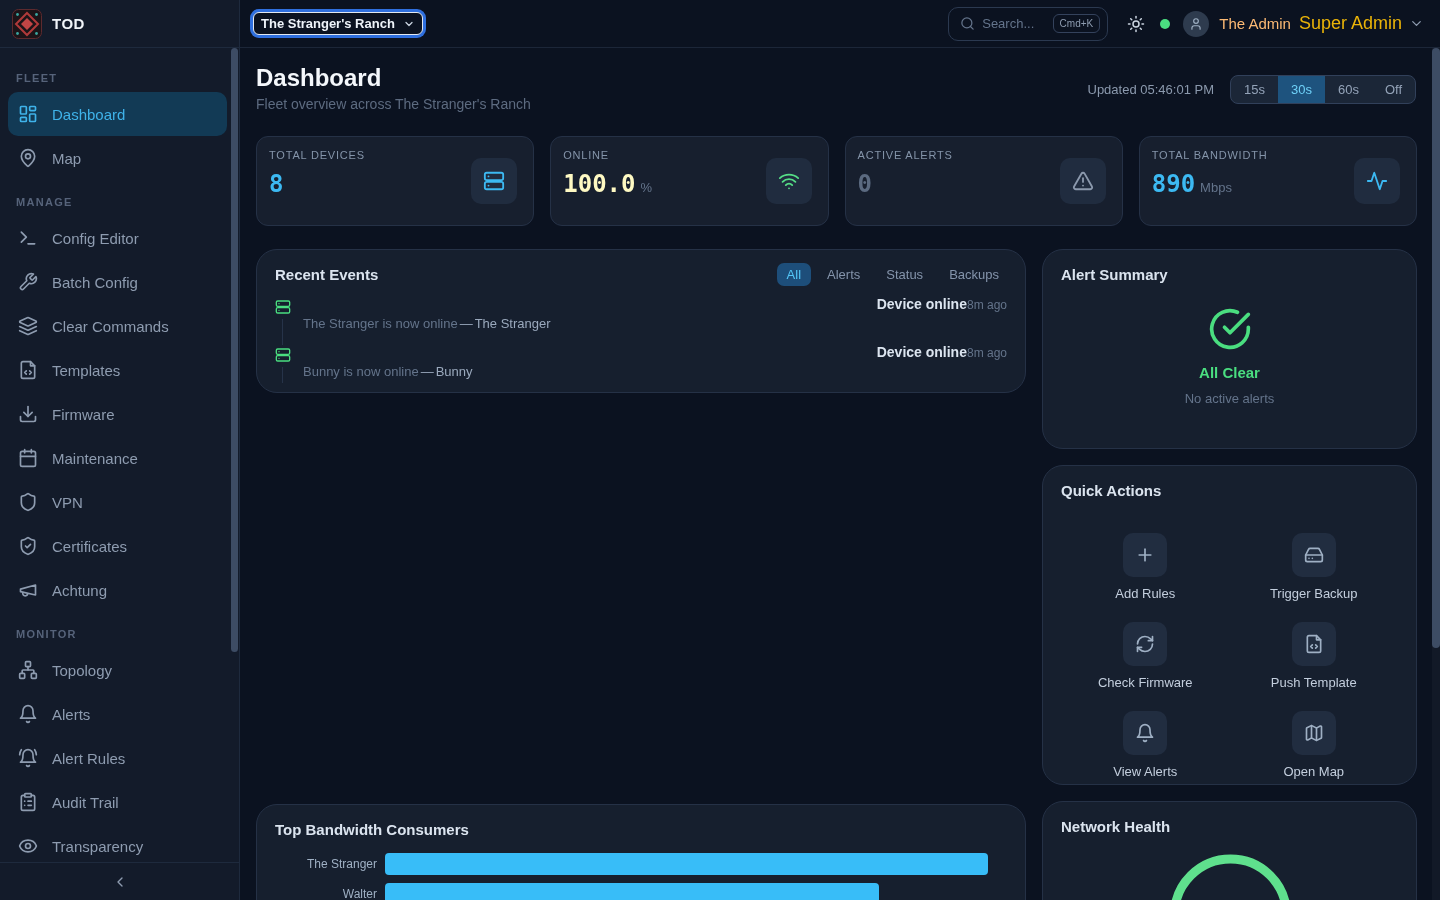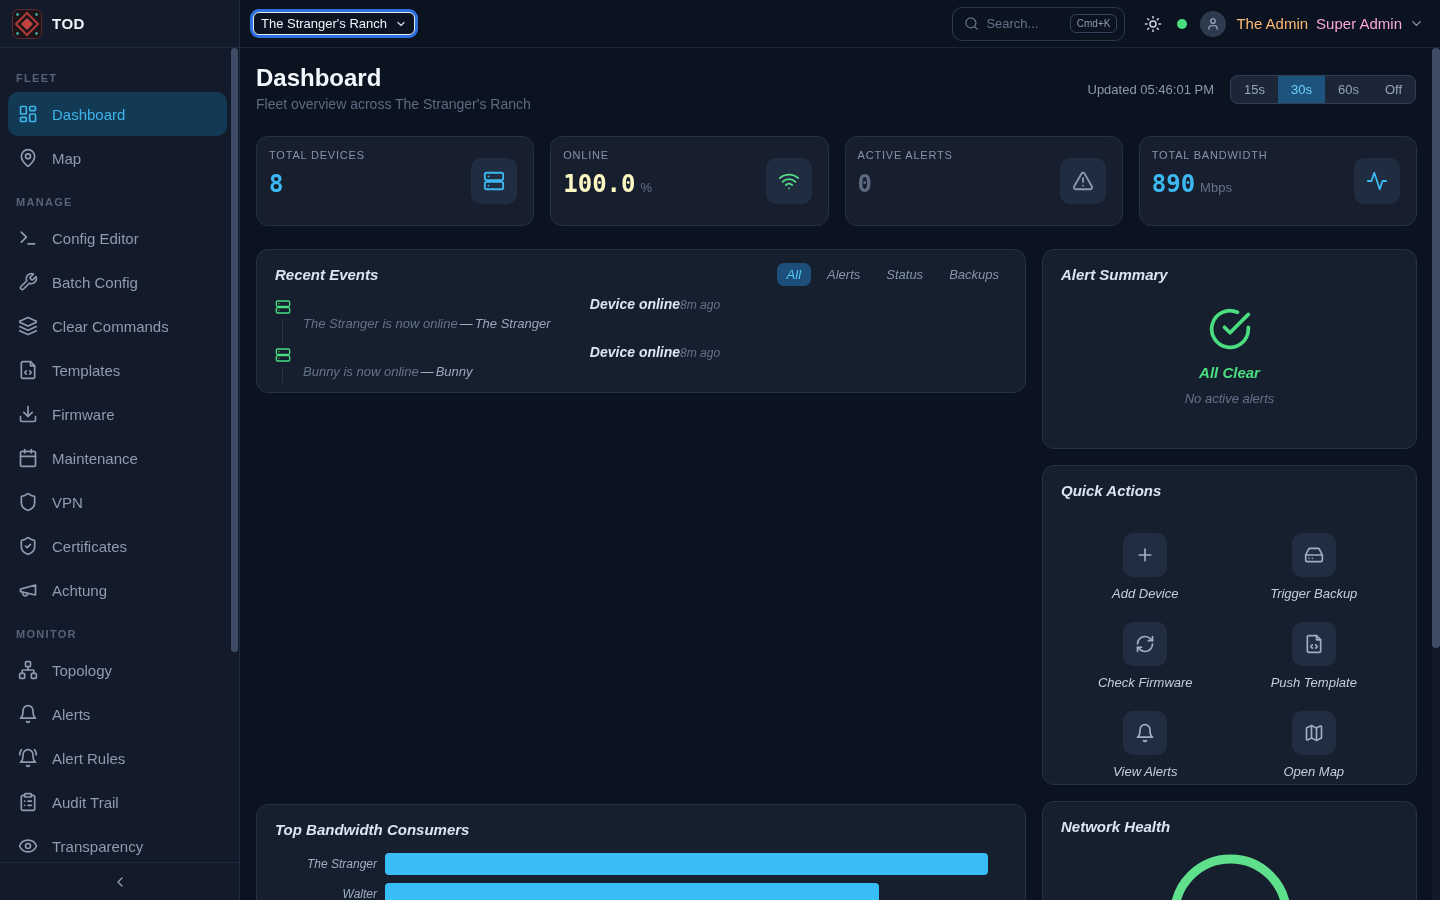--- a/index.html
+++ b/index.html
@@ -33,40 +33,40 @@
     border-top:1px solid #1e2a3d; display:flex; align-items:center;
     justify-content:center; color:#8e9cb0; cursor:pointer; }
 
   
   .topbar { position:absolute; left:240px; top:0; right:0; height:48px;
     border-bottom:1px solid #1c2638; display:flex; align-items:center;
     padding:0 16px 0 13px; background:#0b1220; z-index:4; }
   .site-select { display:flex; align-items:center; gap:8px; height:23px;
     padding:0 7px; border:1px solid #e2e8f0; border-radius:6px;
     box-shadow:0 0 0 3px #2f6fde; font-size:13px; color:#eef3f9;
-    background:#0b1220; cursor:pointer; }
+    background:#0b1220; cursor:pointer;font-weight:bold; }
   .site-select svg { width:12px; height:12px; color:#cbd5e1; }
   .topbar-right { margin-left:auto; display:flex; align-items:center; }
-  .search-box { width:173px; height:34px; border:1px solid #2b3950; border-radius:10px;
+  .search-box { width:160px; height:34px; border:1px solid #2b3950; border-radius:10px;
     display:flex; align-items:center; gap:7px; padding:0 7px 0 11px; cursor:text; }
   .search-box svg { width:15px; height:15px; color:#64748b; flex-shrink:0; }
   .search-box input { flex:1; min-width:0; background:transparent; border:none; outline:none;
     font-family:"Liberation Sans", sans-serif; font-size:13px; color:#cbd5e1; }
   .search-box input::placeholder { color:#64748b; }
   .kbd { border:1px solid #34425c; border-radius:6px; padding:3px 6px;
     font-size:10px; color:#8e9cb0; white-space:nowrap; }
   .sun-btn { margin-left:19px; color:#cbd5e1; cursor:pointer; }
   .sun-btn svg { width:18px; height:18px; }
   .status-dot { width:10px; height:10px; border-radius:50%; background:#4ade80; margin-left:15px; }
   .user-menu { display:flex; align-items:center; margin-left:13px; cursor:pointer; }
   .avatar { width:26px; height:26px; border-radius:50%; background:#2e3b4e;
     display:flex; align-items:center; justify-content:center; color:#9fb0c4; }
   .avatar svg { width:14px; height:14px; }
   .user-name { margin-left:10px; font-size:15px; color:#fdba74; }
-  .user-role { margin-left:8px; font-size:15px; color:#f9a8d4; }
+  .user-role { margin-left:8px; font-size:18px; color:#eab308; }
   .user-menu > .chev { margin-left:7px; color:#8e9cb0; }
   .chev svg { width:15px; height:15px; }
 
   
   .page-title { position:absolute; left:256px; top:64px; font-size:24px;
     font-weight:bold; color:#f4f7fb; }
   .page-subtitle { position:absolute; left:256px; top:96px; font-size:14px; color:#5d6b80; }
   .updated-row { position:absolute; right:24px; top:75px; display:flex;
     align-items:center; gap:16px; }
   .updated-text { font-size:13px; color:#8b99ad; }
@@ -86,34 +86,34 @@
   .stat-suffix { margin-left:5px; font-size:13px; color:#64748b; }
   .v-blue { color:#3cb9f2; } .v-green { color:#fef9c3; } .v-gray { color:#5b6a80; }
   .stat-tile { position:absolute; right:16px; top:50%; transform:translateY(-50%);
     width:46px; height:46px; border-radius:10px; background:#202c3f;
     display:flex; align-items:center; justify-content:center; }
   .stat-tile svg { width:22px; height:22px; }
   .i-blue { color:#3cb9f2; } .i-green { color:#55de86; } .i-gray { color:#8b99ad; }
 
   
   .card { position:absolute; background:#161f2e; border:1px solid #253146;
-    border-radius:12px; padding:16px 18px;font-style:italic; }
+    border-radius:21px; padding:16px 18px; }
   .card-title { font-size:15px; font-weight:bold; color:#dbe4ef; }
 
   #recent-events { left:256px; top:249px; width:770px; height:144px; }
   .filters { position:absolute; right:16px; top:13px; display:flex; gap:6px; align-items:center; }
   .filter-tab { font-size:13px; color:#8494ab; padding:4px 10px; border-radius:7px; cursor:pointer; }
   .filter-tab.active { background:#1d4e7a; color:#54c6f7; }
   .events { margin-top:13px; }
   .event { position:relative; padding-left:28px; height:48px; }
   .event-icon { position:absolute; left:0; top:3px; color:#4ade80; }
   .event-icon svg { width:16px; height:16px; }
   .event-line { position:absolute; left:7px; top:23px; width:1px; height:26px; background:#263349; }
   .event:last-child .event-line { height:16px; }
-  .event-title-row { display:flex; justify-content:center; align-items:baseline; }
+  .event-title-row { display:flex; justify-content:flex-end; align-items:baseline; }
   .event-title { font-size:14px; font-weight:bold; color:#dce5f0; }
   .event-time { font-size:12px; color:#64748b; }
   .event-desc { margin-top:4px; font-size:13px; color:#64748b; }
   .event-sep { margin:0 2px; color:#9aa9bd; }
   .event-device { color:#9aa9bd; }
 
   #alert-summary { left:1042px; top:249px; width:375px; height:200px;
     display:flex; flex-direction:column; align-items:center; }
   #alert-summary .card-title { align-self:flex-start; }
   .ok-icon { margin-top:24px; color:#4ade80; }
@@ -532,21 +532,21 @@
 <div class="card" id="quick-actions">
   <div class="card-title">Quick Actions</div>
   <div class="qa-grid">
     <div class="qa-item">
       <span class="qa-tile">
           <svg viewBox="0 0 24 24" fill="none" stroke="currentColor" stroke-width="2" stroke-linecap="round" stroke-linejoin="round">
             <path d="M5 12h14"></path>
             <path d="M12 5v14"></path>
           </svg>
         </span>
-      <span class="qa-label">Add Device</span>
+      <span class="qa-label">Add Rules</span>
     </div>
     <div class="qa-item">
       <span class="qa-tile">
           <svg viewBox="0 0 24 24" fill="none" stroke="currentColor" stroke-width="2" stroke-linecap="round" stroke-linejoin="round">
             <line x1="22" y1="12" x2="2" y2="12"></line>
             <path d="M5.45 5.11 2 12v6a2 2 0 0 0 2 2h16a2 2 0 0 0 2-2v-6l-3.45-6.89A2 2 0 0 0 16.76 4H7.24a2 2 0 0 0-1.79 1.11z"></path>
             <path d="M6 16h.01"></path>
             <path d="M10 16h.01"></path>
           </svg>
         </span>

